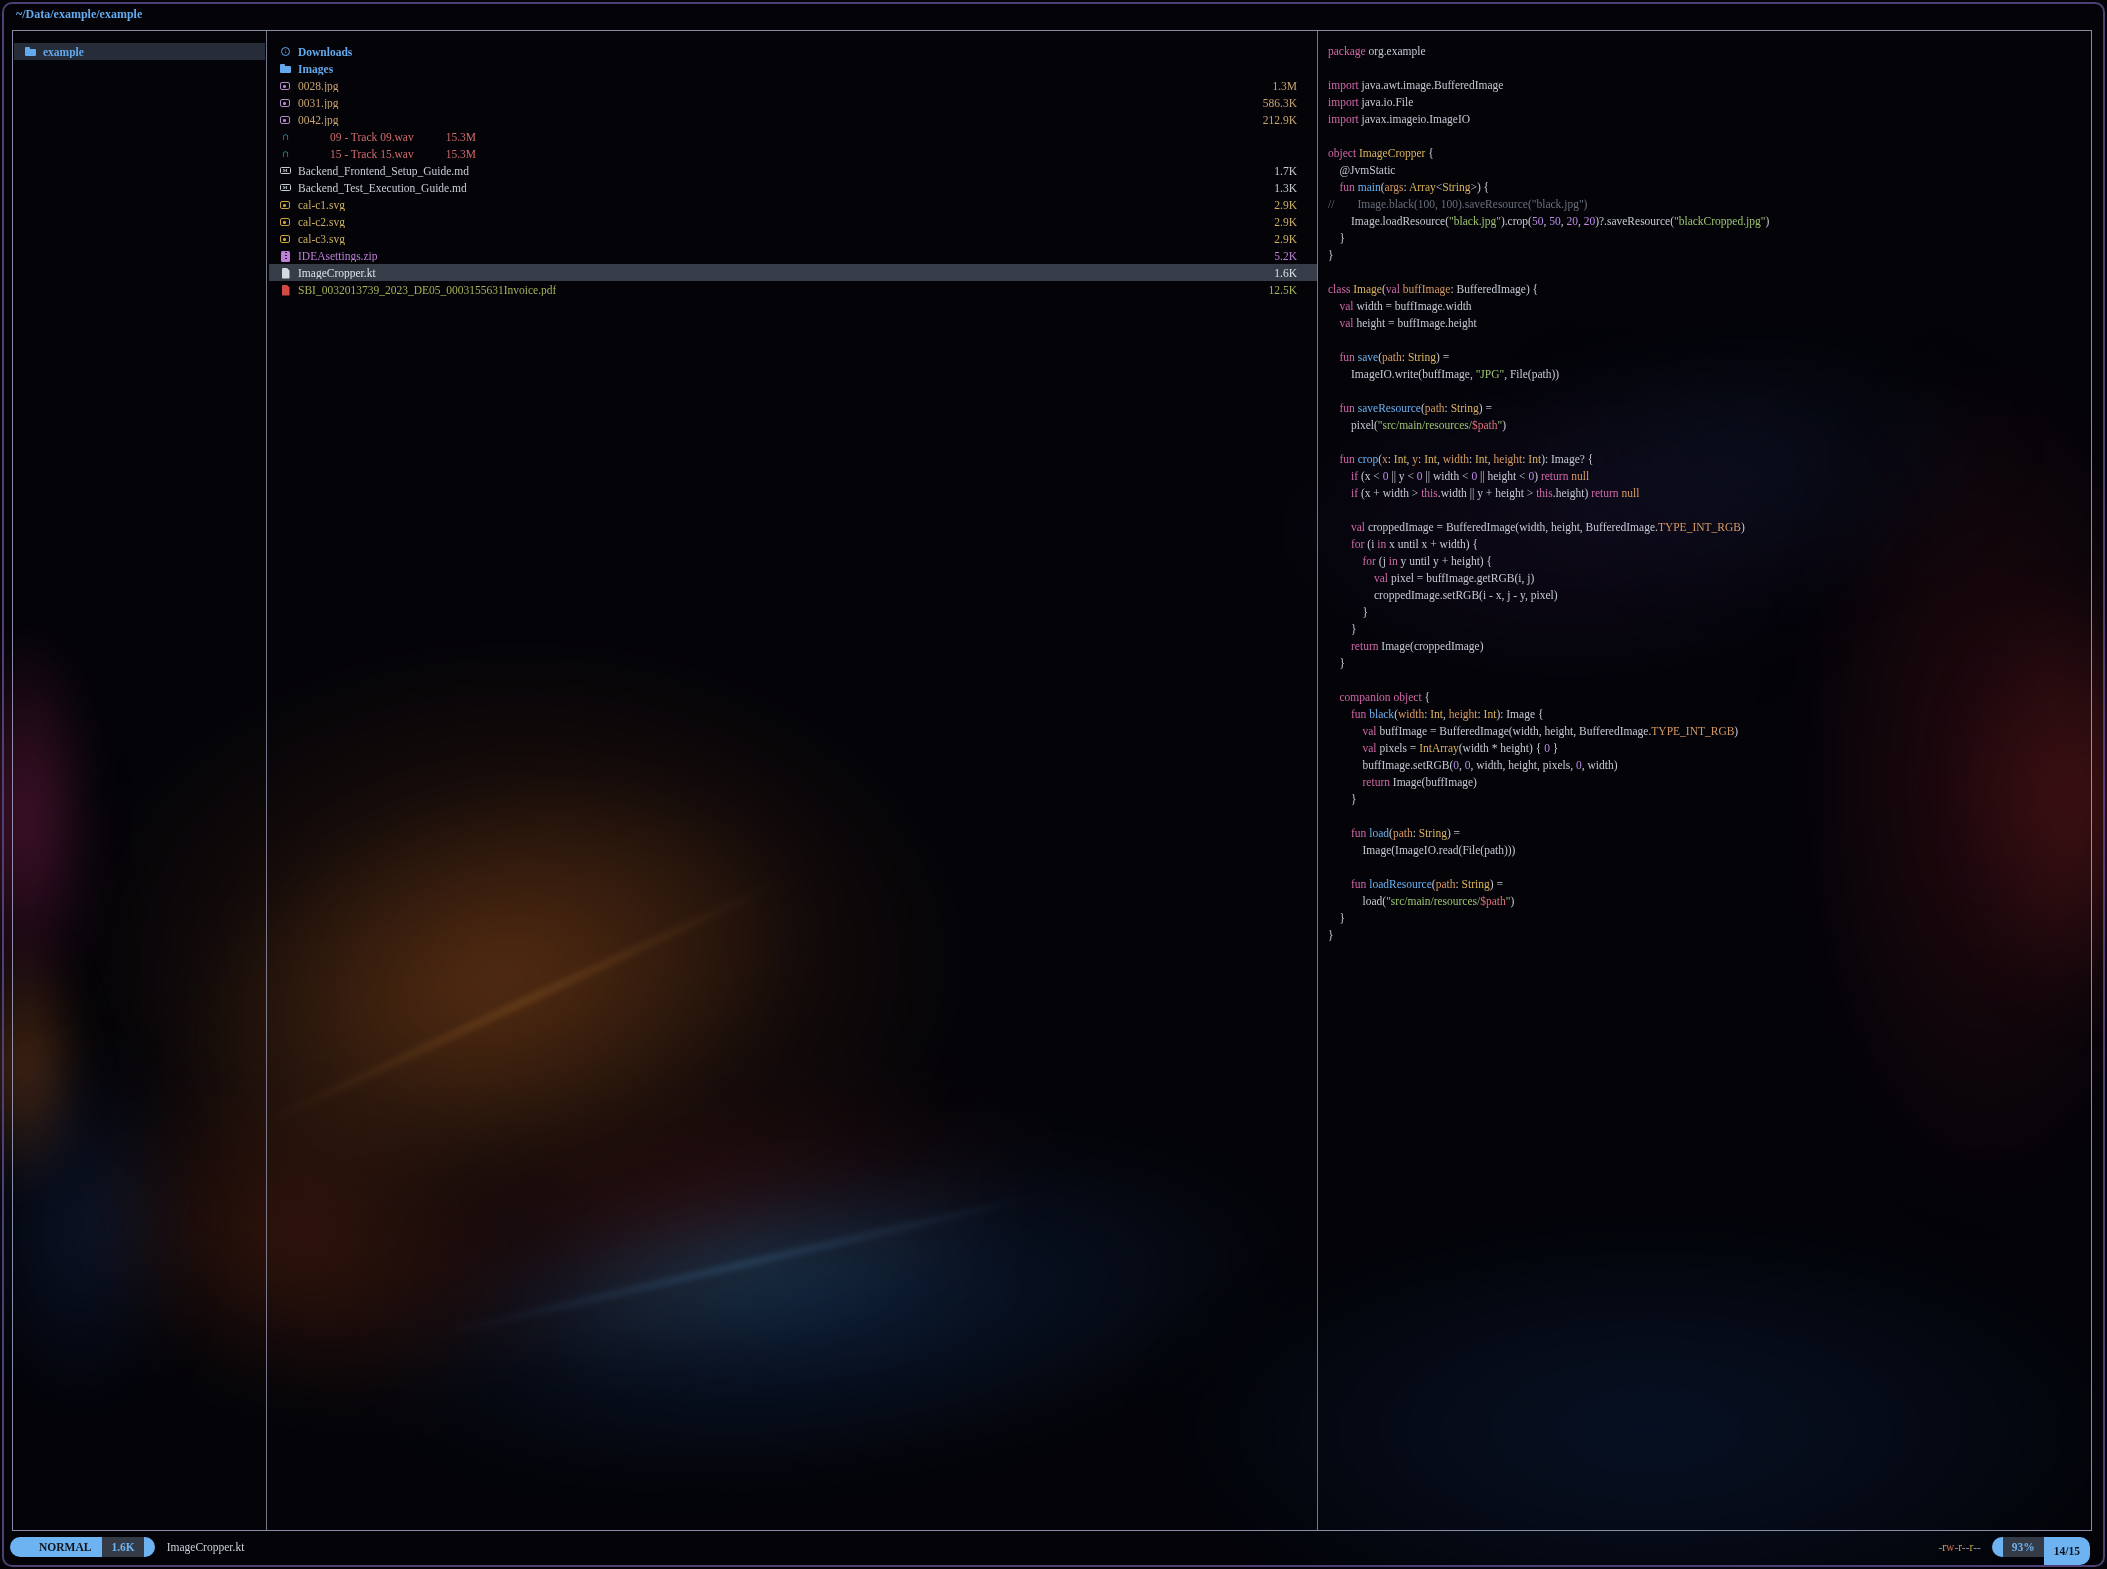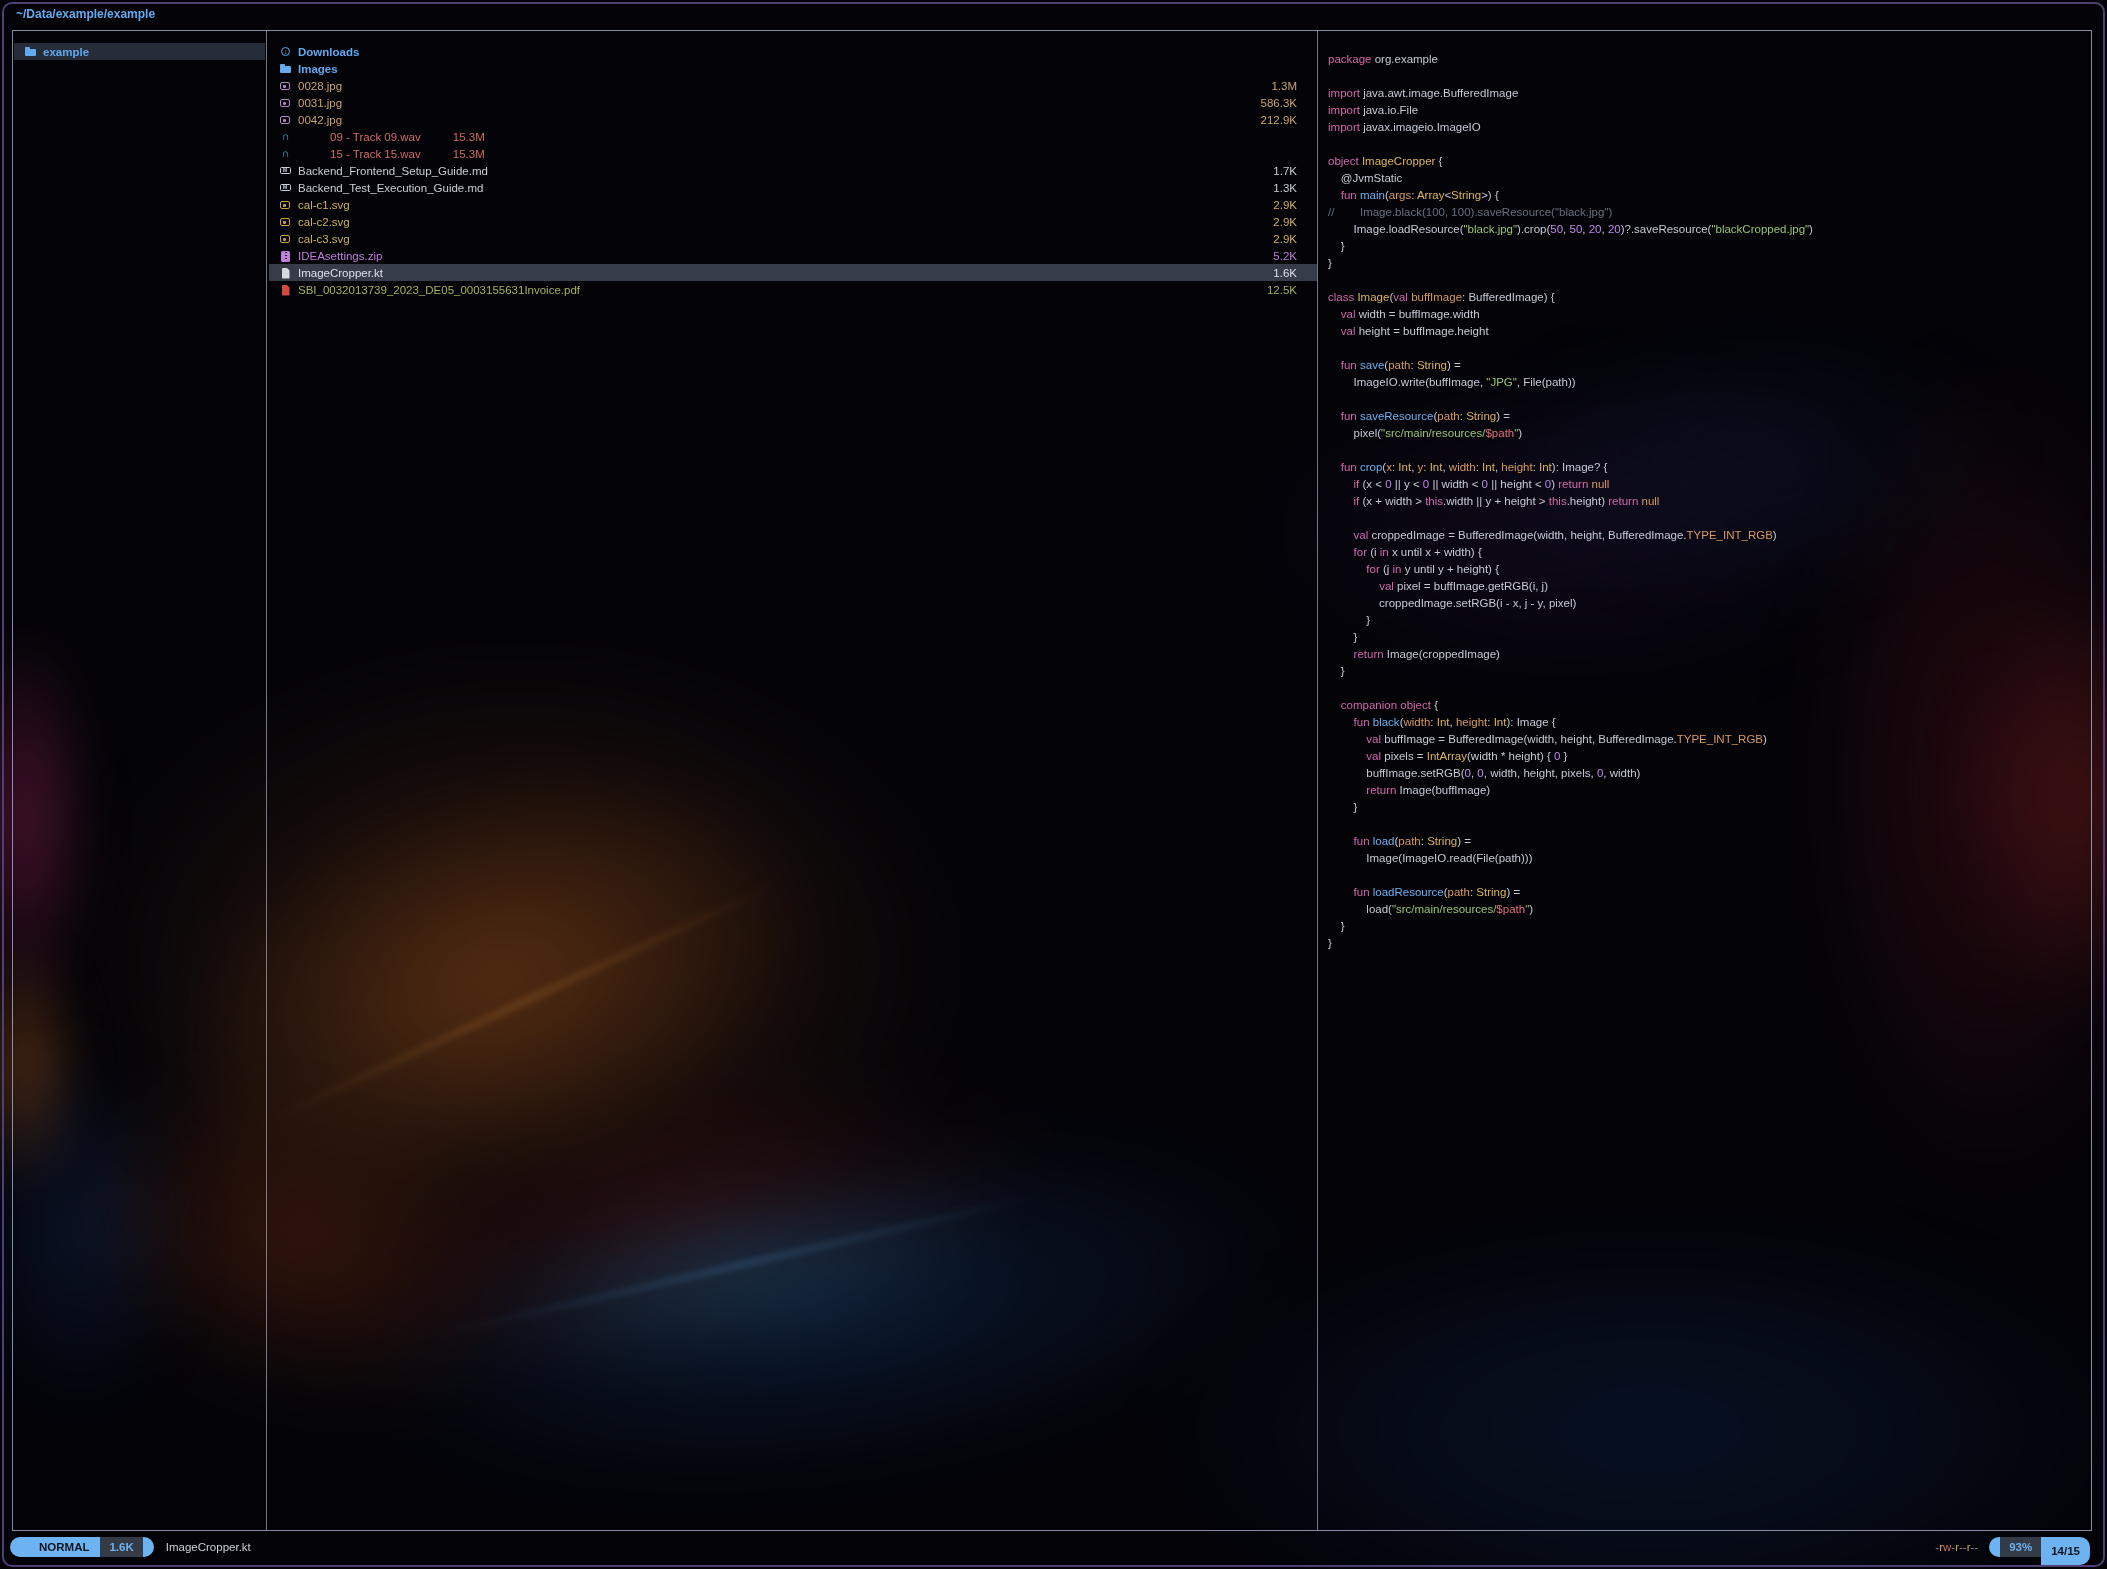--- a/index.html
+++ b/index.html
@@ -1,17 +1,17 @@
 <!DOCTYPE html>
 <html><head>
 <meta charset="utf-8">
 <style>
   html,body{margin:0;padding:0;background:#000;}
   .screen{position:relative;width:2107px;height:1569px;overflow:hidden;background:#030308;
-          font-family:Liberation Sans, sans-serif;font-size:11.5px;color:#c6cad4;}
+          font-family:Liberation Serif, serif;font-size:11.5px;color:#c6cad4;}
   
   .wallpaper{position:absolute;inset:0;overflow:hidden;}
   .blob{position:absolute;filter:blur(28px);border-radius:50%;}
   .b-amber-wide {left:40px;top:620px;width:960px;height:680px;background:radial-gradient(ellipse at center,rgba(130,62,18,.50) 0%,rgba(130,62,18,0) 68%);}
   .b-amber-core {left:130px;top:770px;width:720px;height:430px;background:radial-gradient(ellipse at center,rgba(196,104,30,.55) 0%,rgba(196,104,30,0) 66%);transform:rotate(-18deg);}
   .b-orange-bl  {left:50px;top:1070px;width:500px;height:340px;background:radial-gradient(ellipse at center,rgba(162,62,16,.50) 0%,rgba(162,62,16,0) 68%);transform:rotate(18deg);}
   .b-red-mid    {left:340px;top:1080px;width:720px;height:290px;background:radial-gradient(ellipse at center,rgba(142,36,26,.42) 0%,rgba(142,36,26,0) 68%);transform:rotate(-12deg);}
   .b-blue-wave  {left:340px;top:1140px;width:980px;height:340px;background:radial-gradient(ellipse at center,rgba(26,76,142,.50) 0%,rgba(26,76,142,0) 68%);transform:rotate(-8deg);}
   .b-teal       {left:470px;top:1200px;width:540px;height:150px;background:radial-gradient(ellipse at center,rgba(46,132,172,.42) 0%,rgba(46,132,172,0) 70%);transform:rotate(-10deg);}
   .b-navy-br    {left:1140px;top:1210px;width:1020px;height:440px;background:radial-gradient(ellipse at center,rgba(18,56,112,.45) 0%,rgba(18,56,112,0) 70%);}
@@ -53,21 +53,21 @@
   .ic-image-purple::before,.ic-image-yellow::before{content:"";position:absolute;left:1px;top:5px;width:10px;height:8px;border:1.2px solid var(--ic);border-radius:2px;box-sizing:border-box;}
   .ic-image-purple::after,.ic-image-yellow::after{content:"";position:absolute;left:4px;top:8px;width:2.5px;height:2.5px;border-radius:50%;background:var(--ic);}
   .ic-audio::before{content:"∩";position:absolute;left:0;top:0;width:13px;text-align:center;font-size:11px;line-height:17px;font-weight:700;color:#49b6c8;}
   .ic-markdown::before{content:"";position:absolute;left:0.5px;top:5px;width:11px;height:7px;border:1px solid #c9cdd6;border-radius:1.5px;box-sizing:border-box;}
   .ic-markdown::after{content:"M";position:absolute;left:0;top:5px;width:12px;text-align:center;font-size:5px;line-height:7px;color:#c9cdd6;font-weight:700;}
   .ic-zip::before{content:"";position:absolute;left:2px;top:3.5px;width:9px;height:11px;background:#bd7fd8;border-radius:1.5px;}
   .ic-zip::after{content:"";position:absolute;left:6px;top:4.5px;width:1.5px;height:9px;background:repeating-linear-gradient(to bottom,#241b2e 0 1.5px,transparent 1.5px 3px);}
   .ic-file::before{content:"";position:absolute;left:2.5px;top:3.5px;width:8px;height:11px;background:#d5d9e0;border-radius:1px;clip-path:polygon(0 0,62% 0,100% 28%,100% 100%,0 100%);}
   .ic-pdf::before{content:"";position:absolute;left:2.5px;top:3.5px;width:8px;height:11px;background:#d24a42;border-radius:1px;clip-path:polygon(0 0,62% 0,100% 28%,100% 100%,0 100%);}
   
-  .preview{position:absolute;left:1315px;top:12px;right:4px;bottom:4px;overflow:hidden;margin-top:8px;}
+  .preview{position:absolute;left:1315px;top:12px;right:4px;bottom:4px;overflow:hidden;}
   .code-line{height:17px;line-height:17px;white-space:pre;}
   .tk-kw{color:#d168a9;} .tk-fn{color:#6cb1f0;} .tk-ty{color:#dcb45f;} .tk-st{color:#9dc371;}
   .tk-nu{color:#bd8ce8;} .tk-or{color:#d79a62;} .tk-va{color:#e0707c;} .tk-cm{color:#68707e;} .tk-pl{color:#c6cad4;}
   .tk-pr{color:#d2a24c;} .tk-pw{color:#cf6a50;} .tk-pd{color:#8a8f9c;}
   
   .status-bar{position:absolute;left:10px;top:1537px;width:2080px;height:20px;display:flex;align-items:center;z-index:20;}
   .pill{display:flex;height:20px;align-items:stretch;}
   .seg{display:flex;align-items:center;}
   .seg-mode{background:#6db3f2;color:#10141c;font-weight:700;padding:0 11px 0 29px;border-radius:10px 0 0 10px;}
   .seg-size{background:#343a46;color:#6db3f2;padding:0 9px;font-weight:700;}

